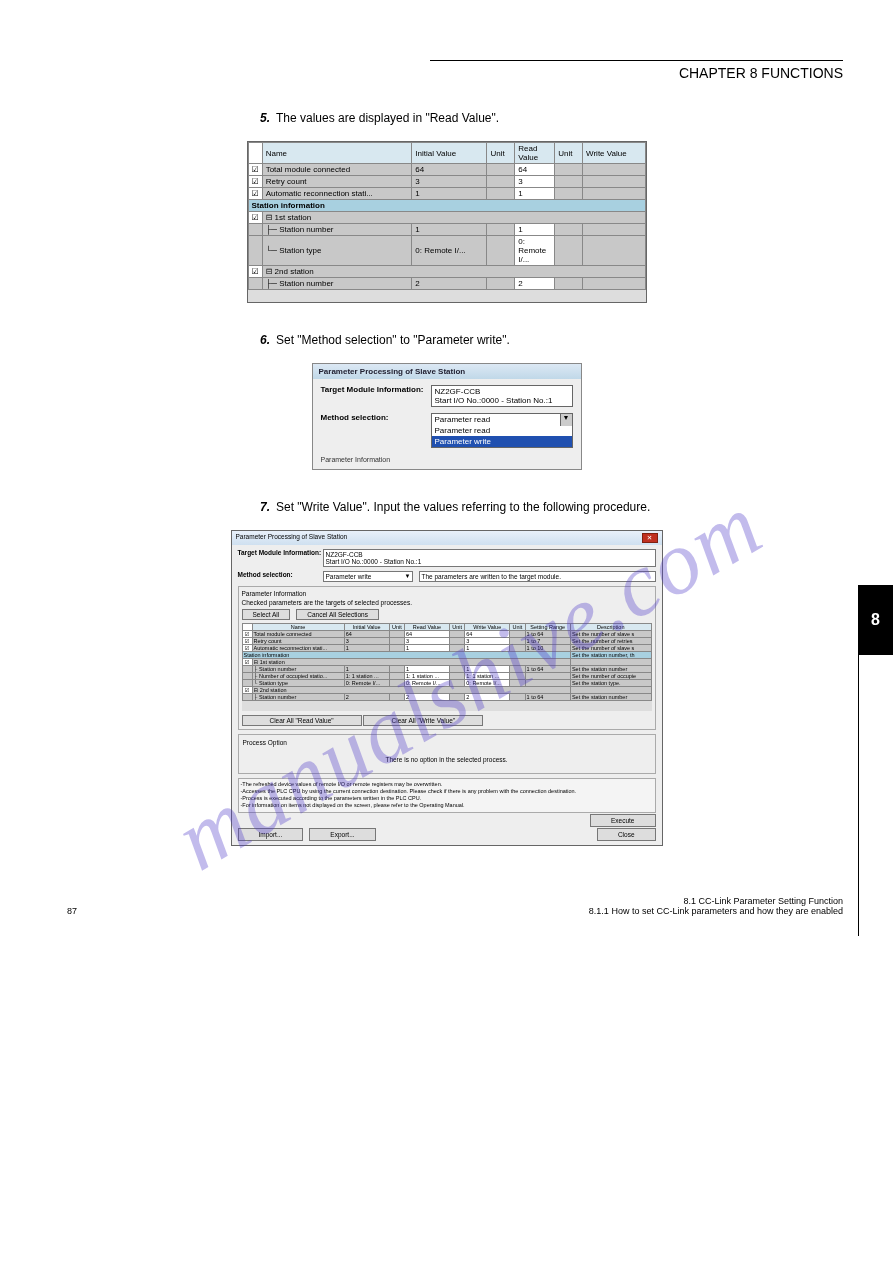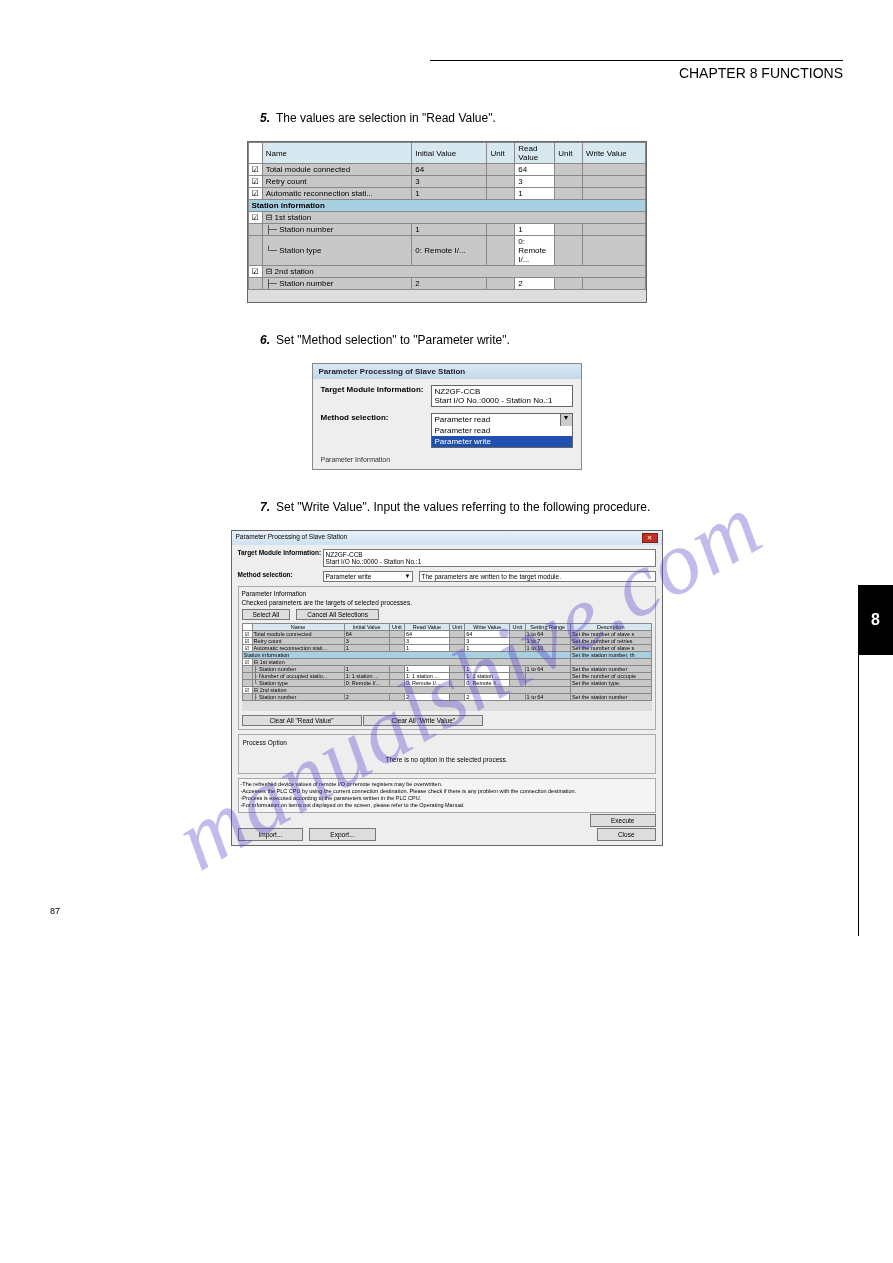--- a/index.html
+++ b/index.html
@@ -7,21 +7,21 @@
   .page { padding: 60px 50px; position: relative; }
   .hdr-rule { border-top: 1px solid #000; margin-bottom: 4px; margin-left: 380px; }
   .hdr-txt { text-align: right; font-size: 14px; margin-bottom: 30px; }
   .black-tab { position: absolute; right: 0; top: 585px; width: 35px; height: 70px; background: #000; color: #fff; display: flex; align-items: center; justify-content: center; font-size: 16px; font-weight: bold; }
   .long-rule { position: absolute; right: 0; top: 655px; width: 35px; height: 560px; border-left: 1px solid #000; }
   .step-text { margin-left: 210px; font-size: 12px; margin-bottom: 8px; }
   .step-num { font-style: italic; font-weight: bold; margin-right: 6px; }
   .fig { display: block; margin: 16px auto 30px; }
   .wm { position: absolute; font-size: 90px; color: rgba(80,60,200,0.35); font-family: Georgia, serif; font-style: italic; transform: rotate(-30deg); pointer-events: none; left: 140px; top: 630px; letter-spacing: 2px; }
   .footer { position: absolute; bottom: 20px; right: 50px; font-size: 9px; text-align: right; }
-  .pgnum { position: absolute; bottom: 20px; left: 50px; font-size: 9px; }
+  .pgnum { position: absolute; bottom: 20px; left: 67px; font-size: 9px; }
 
   
   .fig1 { width: 400px; border: 1px solid #666; }
   .fig1 table { width: 100%; border-collapse: collapse; font-size: 8px; }
   .fig1 th, .fig1 td { border: 1px solid #888; padding: 1px 3px; background: #c8c8c8; }
   .fig1 th { background: #d8e8f0; font-weight: normal; text-align: left; }
   .fig1 .chk { width: 14px; text-align: center; background: #fff; }
   .fig1 .val { background: #fff; width: 40px; }
   .fig1 .section { background: #a8d0e0; font-weight: bold; }
   .fig1 .scroll { height: 12px; background: #ddd; }
@@ -72,21 +72,21 @@
 </head>
 <body>
 
 <div class="page">
   <div class="hdr-rule"></div>
   <div class="hdr-txt">CHAPTER 8 FUNCTIONS</div>
 
   <div class="black-tab">8</div>
   <div class="long-rule"></div>
 
-  <div class="step-text"><span class="step-num">5.</span><span>The values are selection in "Read Value".</span></div>
+  <div class="step-text"><span class="step-num">5.</span><span>The values are displayed in "Read Value".</span></div>
 
   <div class="fig fig1">
     <table>
       <tbody>
           <tr>
         <th class="chk"></th>
         <th>Name</th>
             <th>Initial Value</th>
             <th>Unit</th>
         <th>Read Value</th>
@@ -346,13 +346,17 @@
           <div class="btn2">Export...</div>
         </div>
         <div class="btn2">Close</div>
       </div>
     </div>
   </div>
 
   <div class="wm">manualshive.com</div>
 
   <div class="pgnum">87</div>
+  <div class="footer">
+    <div>8.1 CC-Link Parameter Setting Function</div>
+    <div>8.1.1 How to set CC-Link parameters and how they are enabled</div>
+  </div>
 </div>
 
 </body></html>

